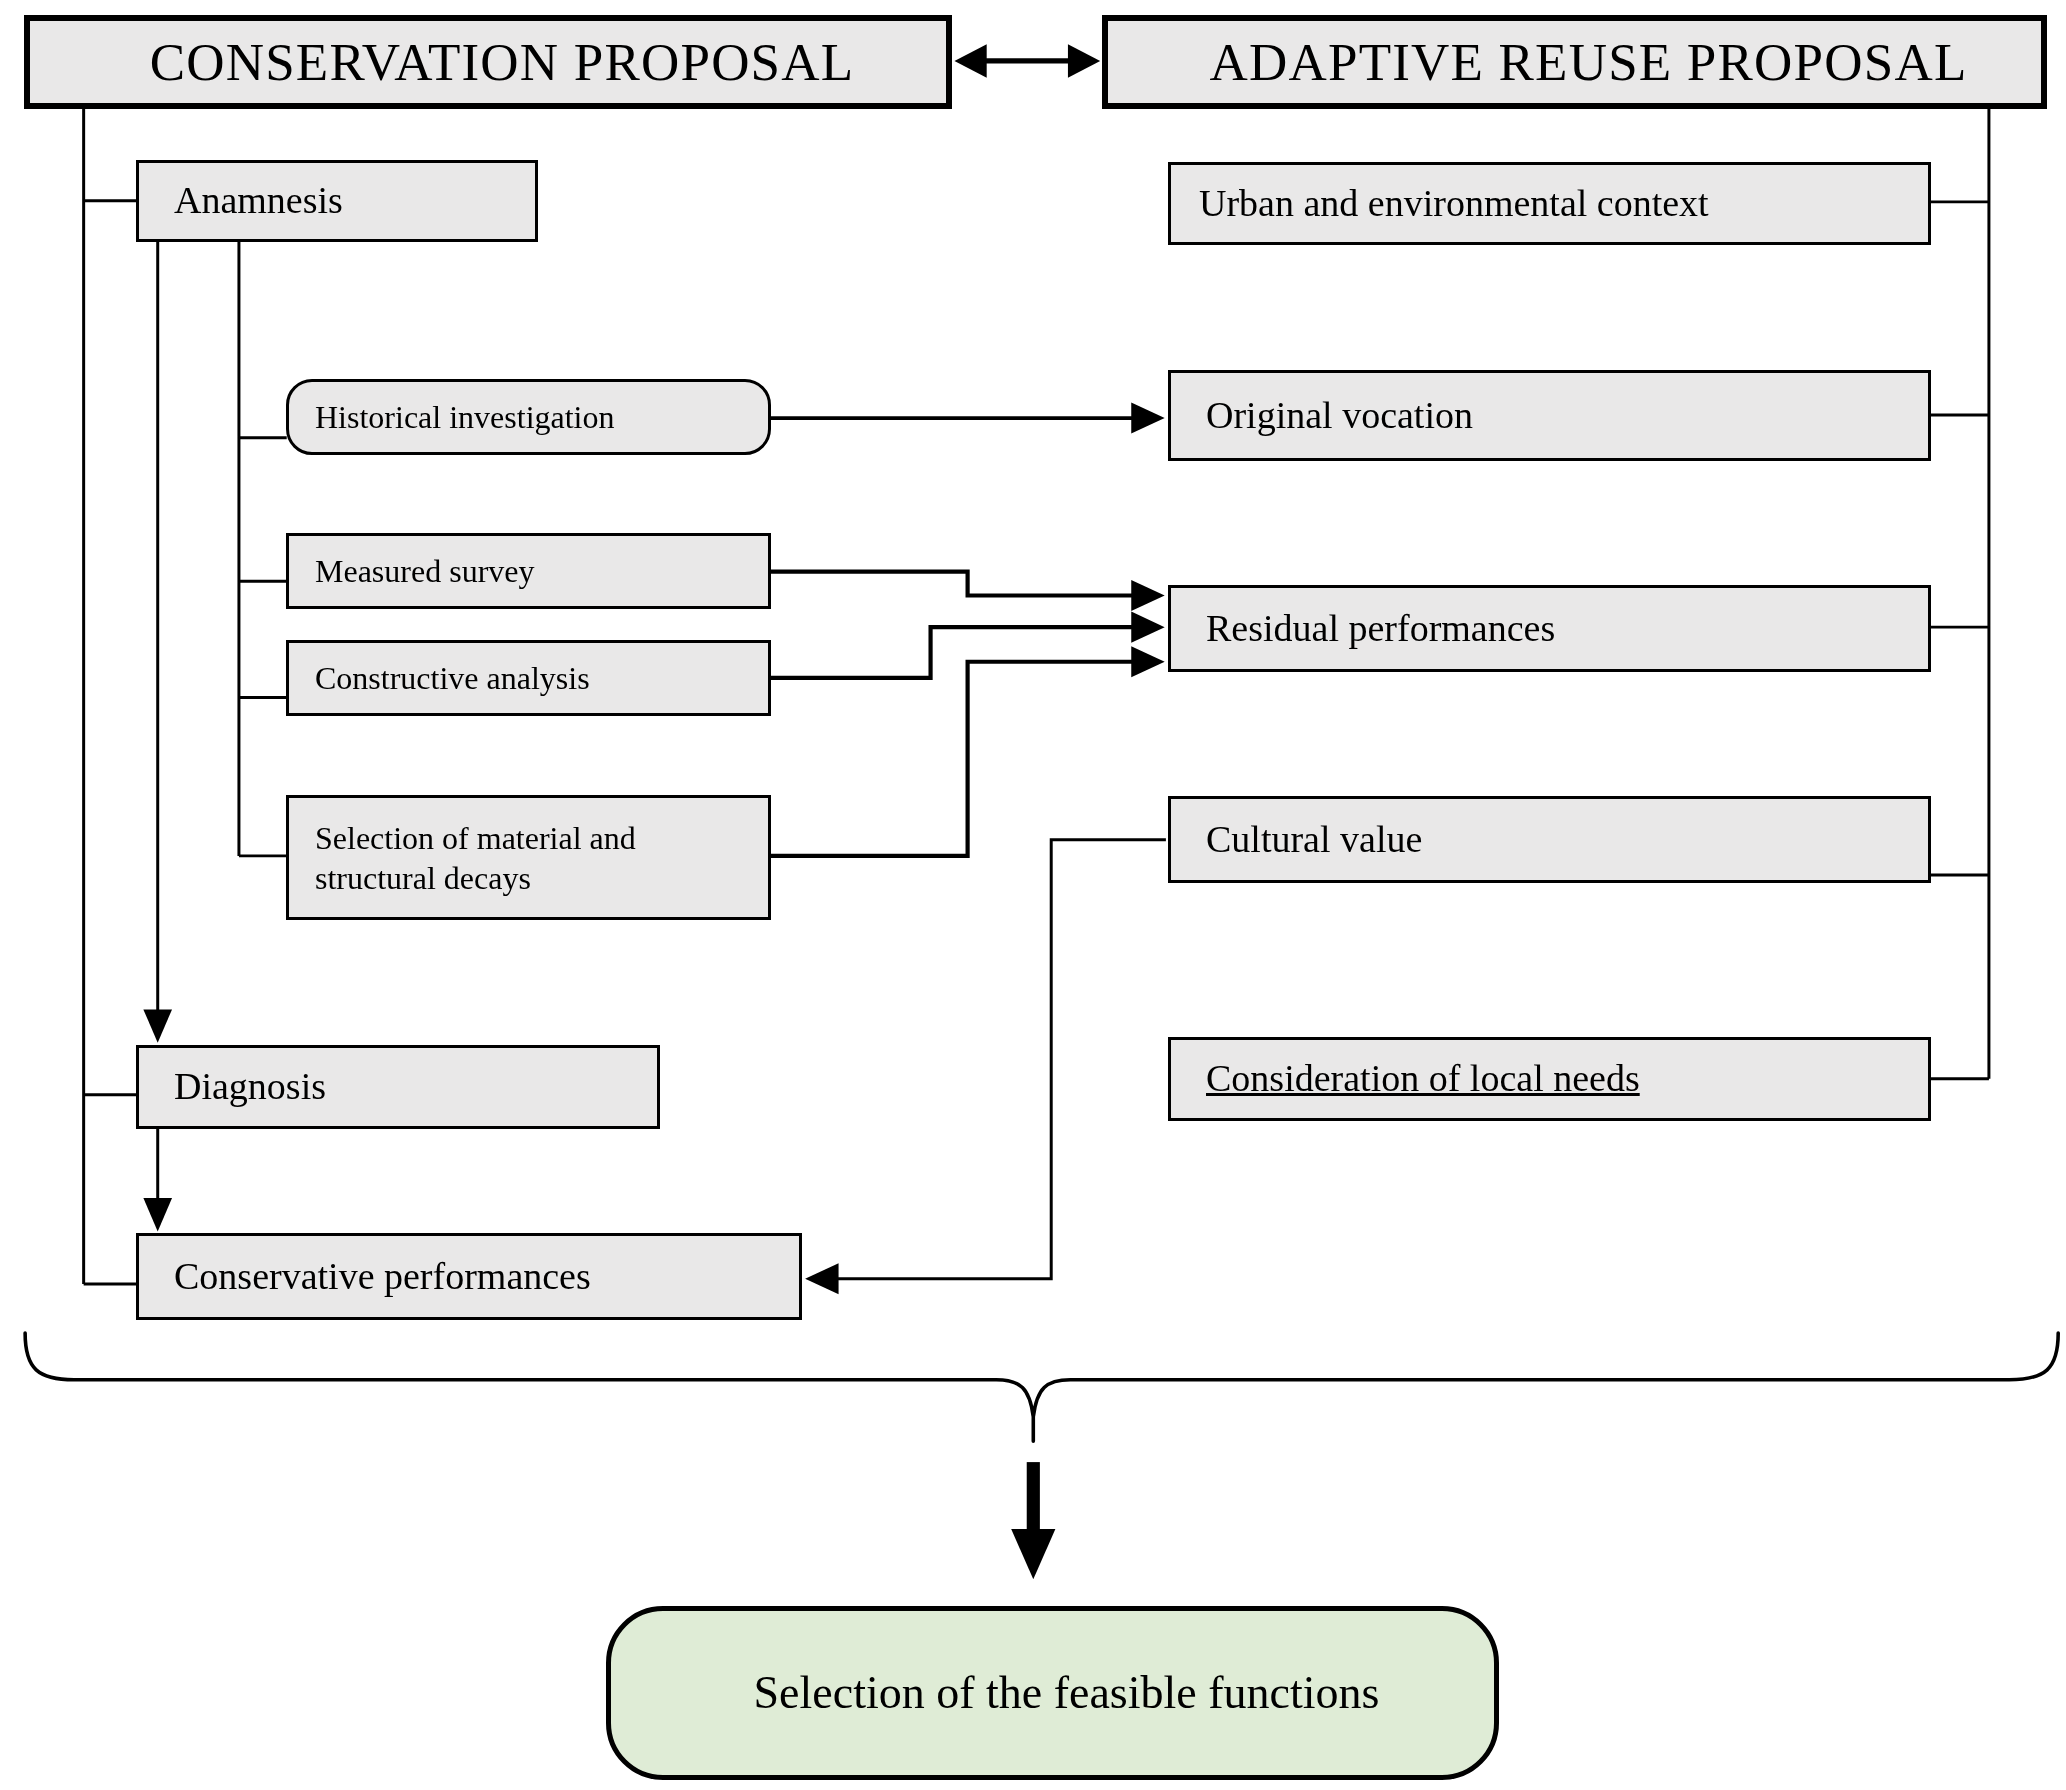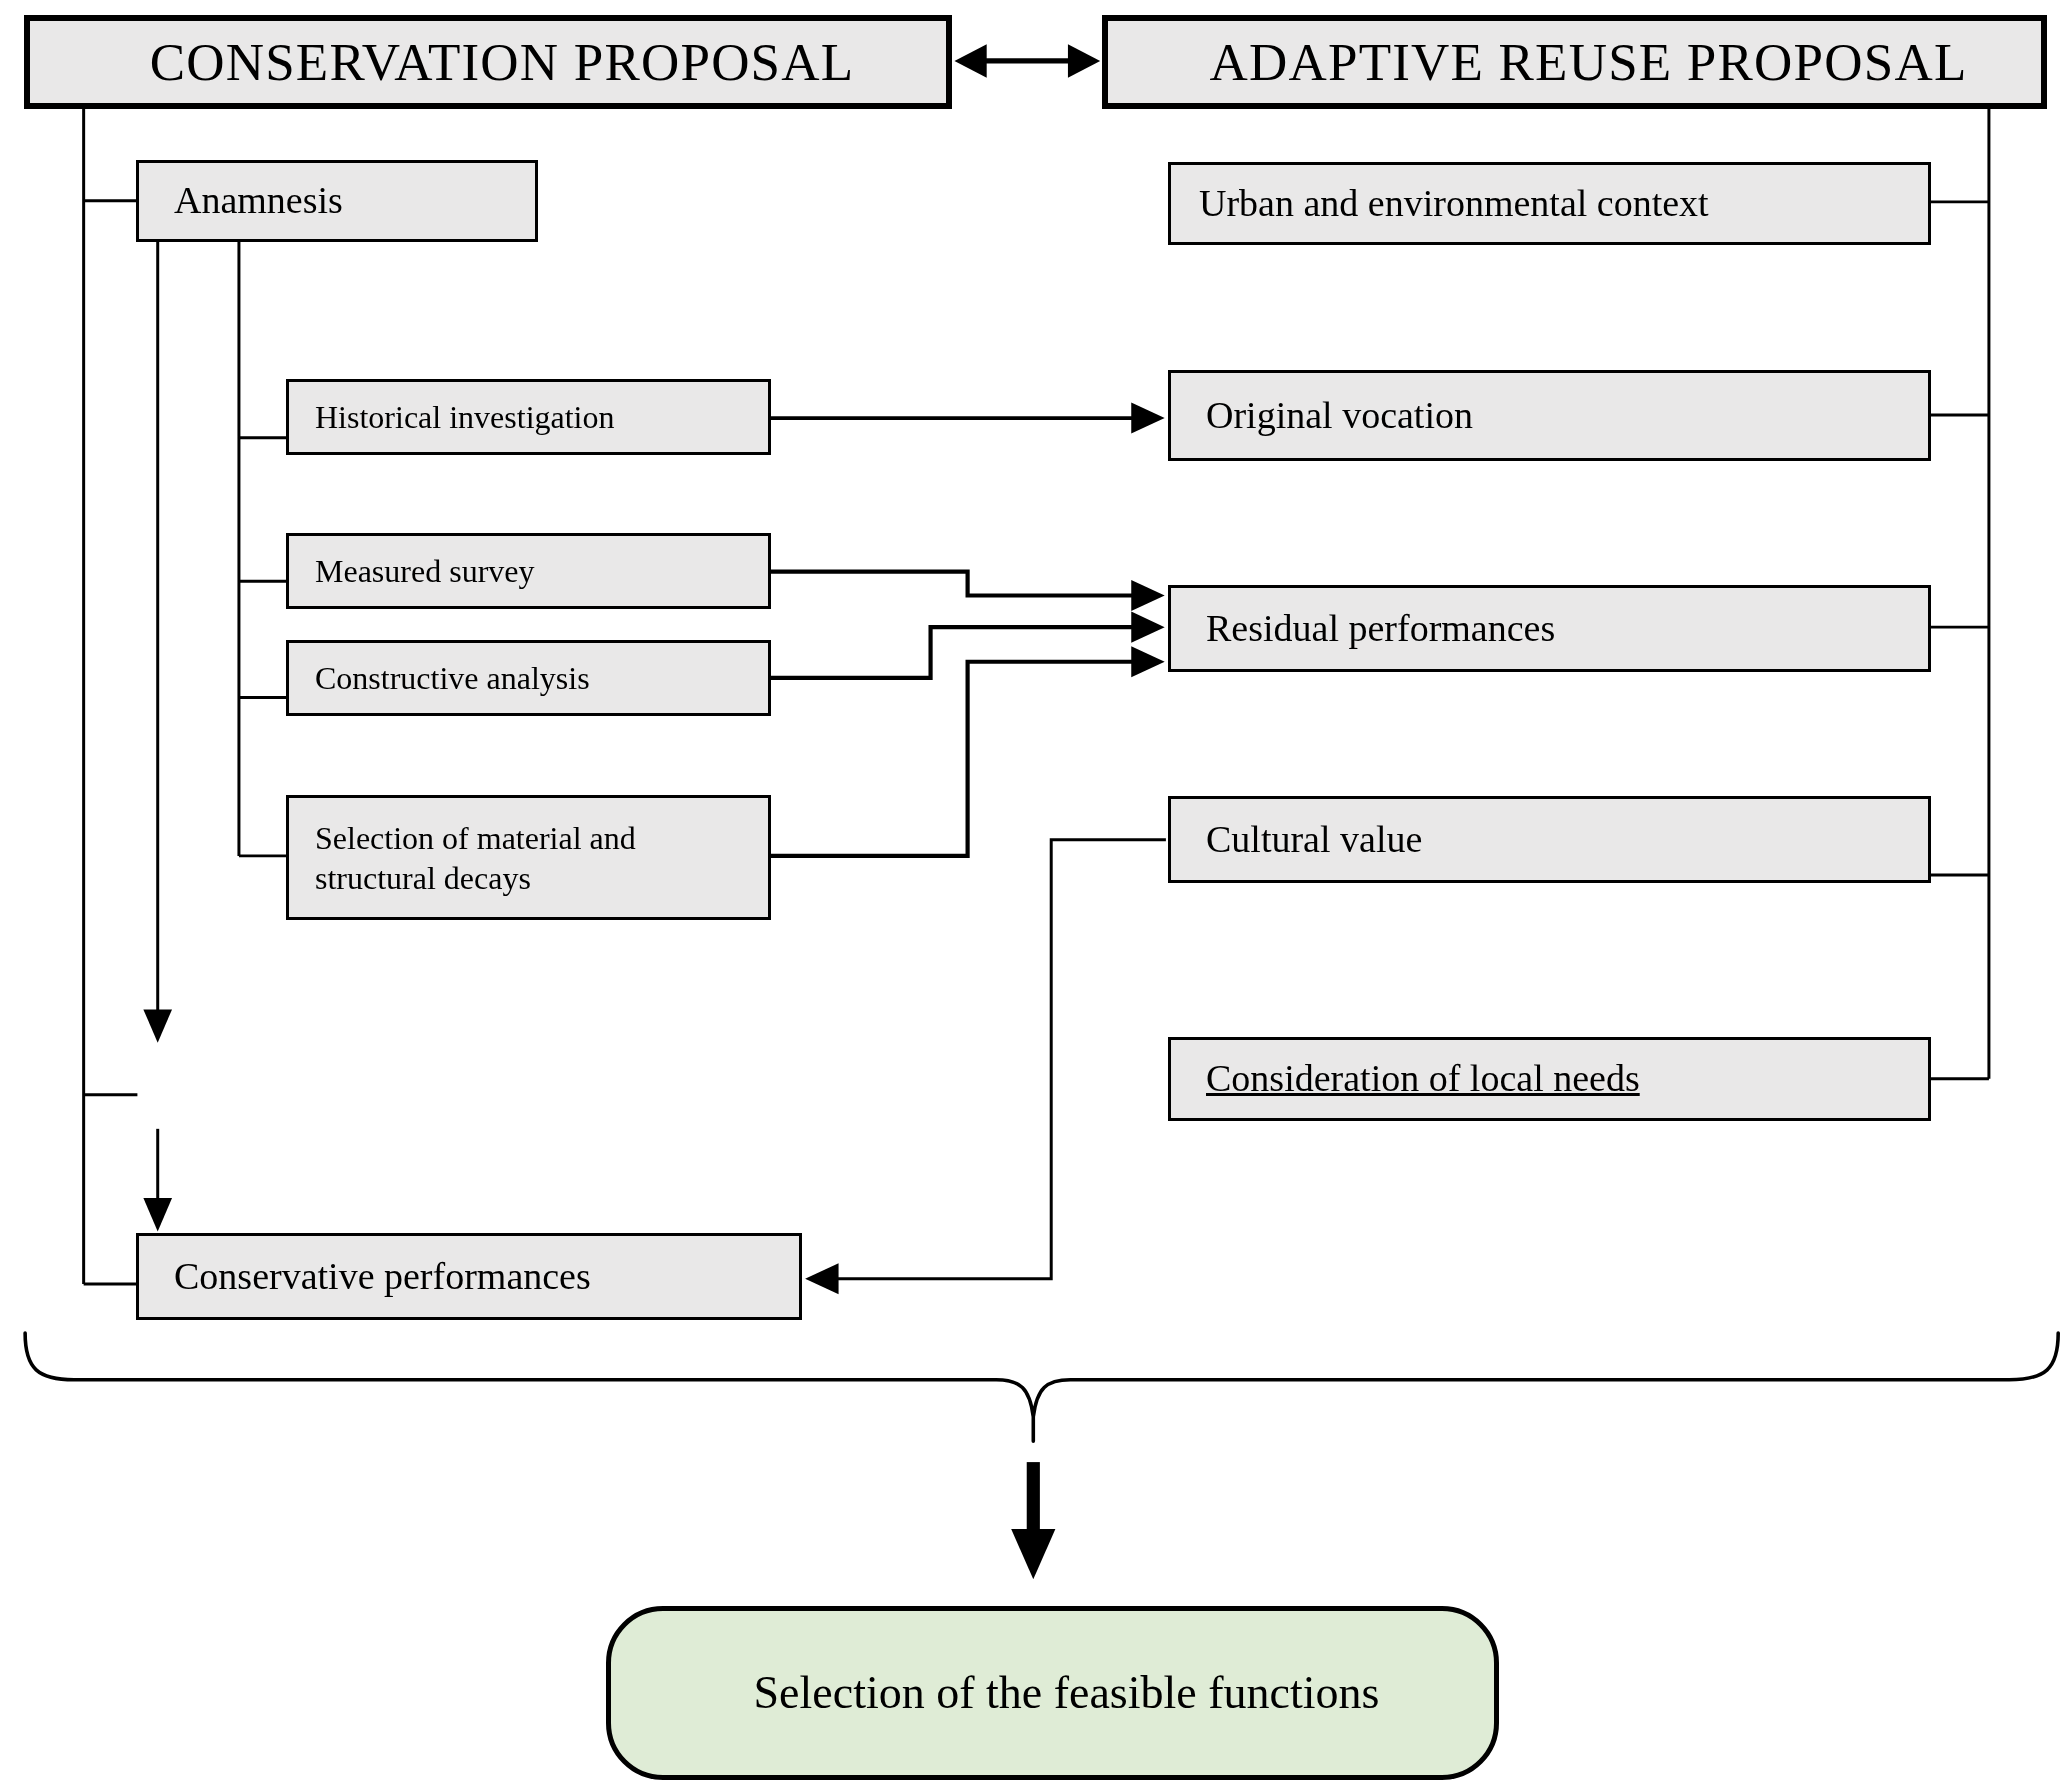--- a/index.html
+++ b/index.html
@@ -112,31 +112,34 @@
   <div class="node header" style="left:24px;top:15px;width:928px;height:94px;">
     <span class="lbl">CONSERVATION PROPOSAL</span>
   </div>
   <div class="node header" style="left:1102px;top:15px;width:945px;height:94px;">
     <span class="lbl">ADAPTIVE REUSE PROPOSAL</span>
   </div>
 
   <div class="node mid" style="left:136px;top:160px;width:402px;height:82px;">
     <span class="lbl">Anamnesis</span>
   </div>
-  <div class="node small" style="left:286px;top:379px;width:485px;height:76px;">
+  <div class="node small" style="left:286px;top:379px;width:485px;height:76px;border-radius:26px;">
     <span class="lbl">Historical investigation</span>
   </div>
   <div class="node small" style="left:286px;top:533px;width:485px;height:76px;">
     <span class="lbl">Measured survey</span>
   </div>
   <div class="node small" style="left:286px;top:640px;width:485px;height:76px;">
     <span class="lbl">Constructive analysis</span>
   </div>
   <div class="node small" style="left:286px;top:795px;width:485px;height:125px;">
     <span class="lbl">Selection of material and structural decays</span>
+  </div>
+  <div class="node mid" style="left:136px;top:1045px;width:524px;height:84px;">
+    <span class="lbl">Diagnosis</span>
   </div>
   <div class="node mid" style="left:136px;top:1233px;width:666px;height:87px;">
     <span class="lbl">Conservative performances</span>
   </div>
 
   <div class="node mid" style="left:1168px;top:162px;width:763px;height:83px;padding-left:28px;">
     <span class="lbl">Urban and environmental context</span>
   </div>
   <div class="node mid" style="left:1168px;top:370px;width:763px;height:91px;">
     <span class="lbl">Original vocation</span>

